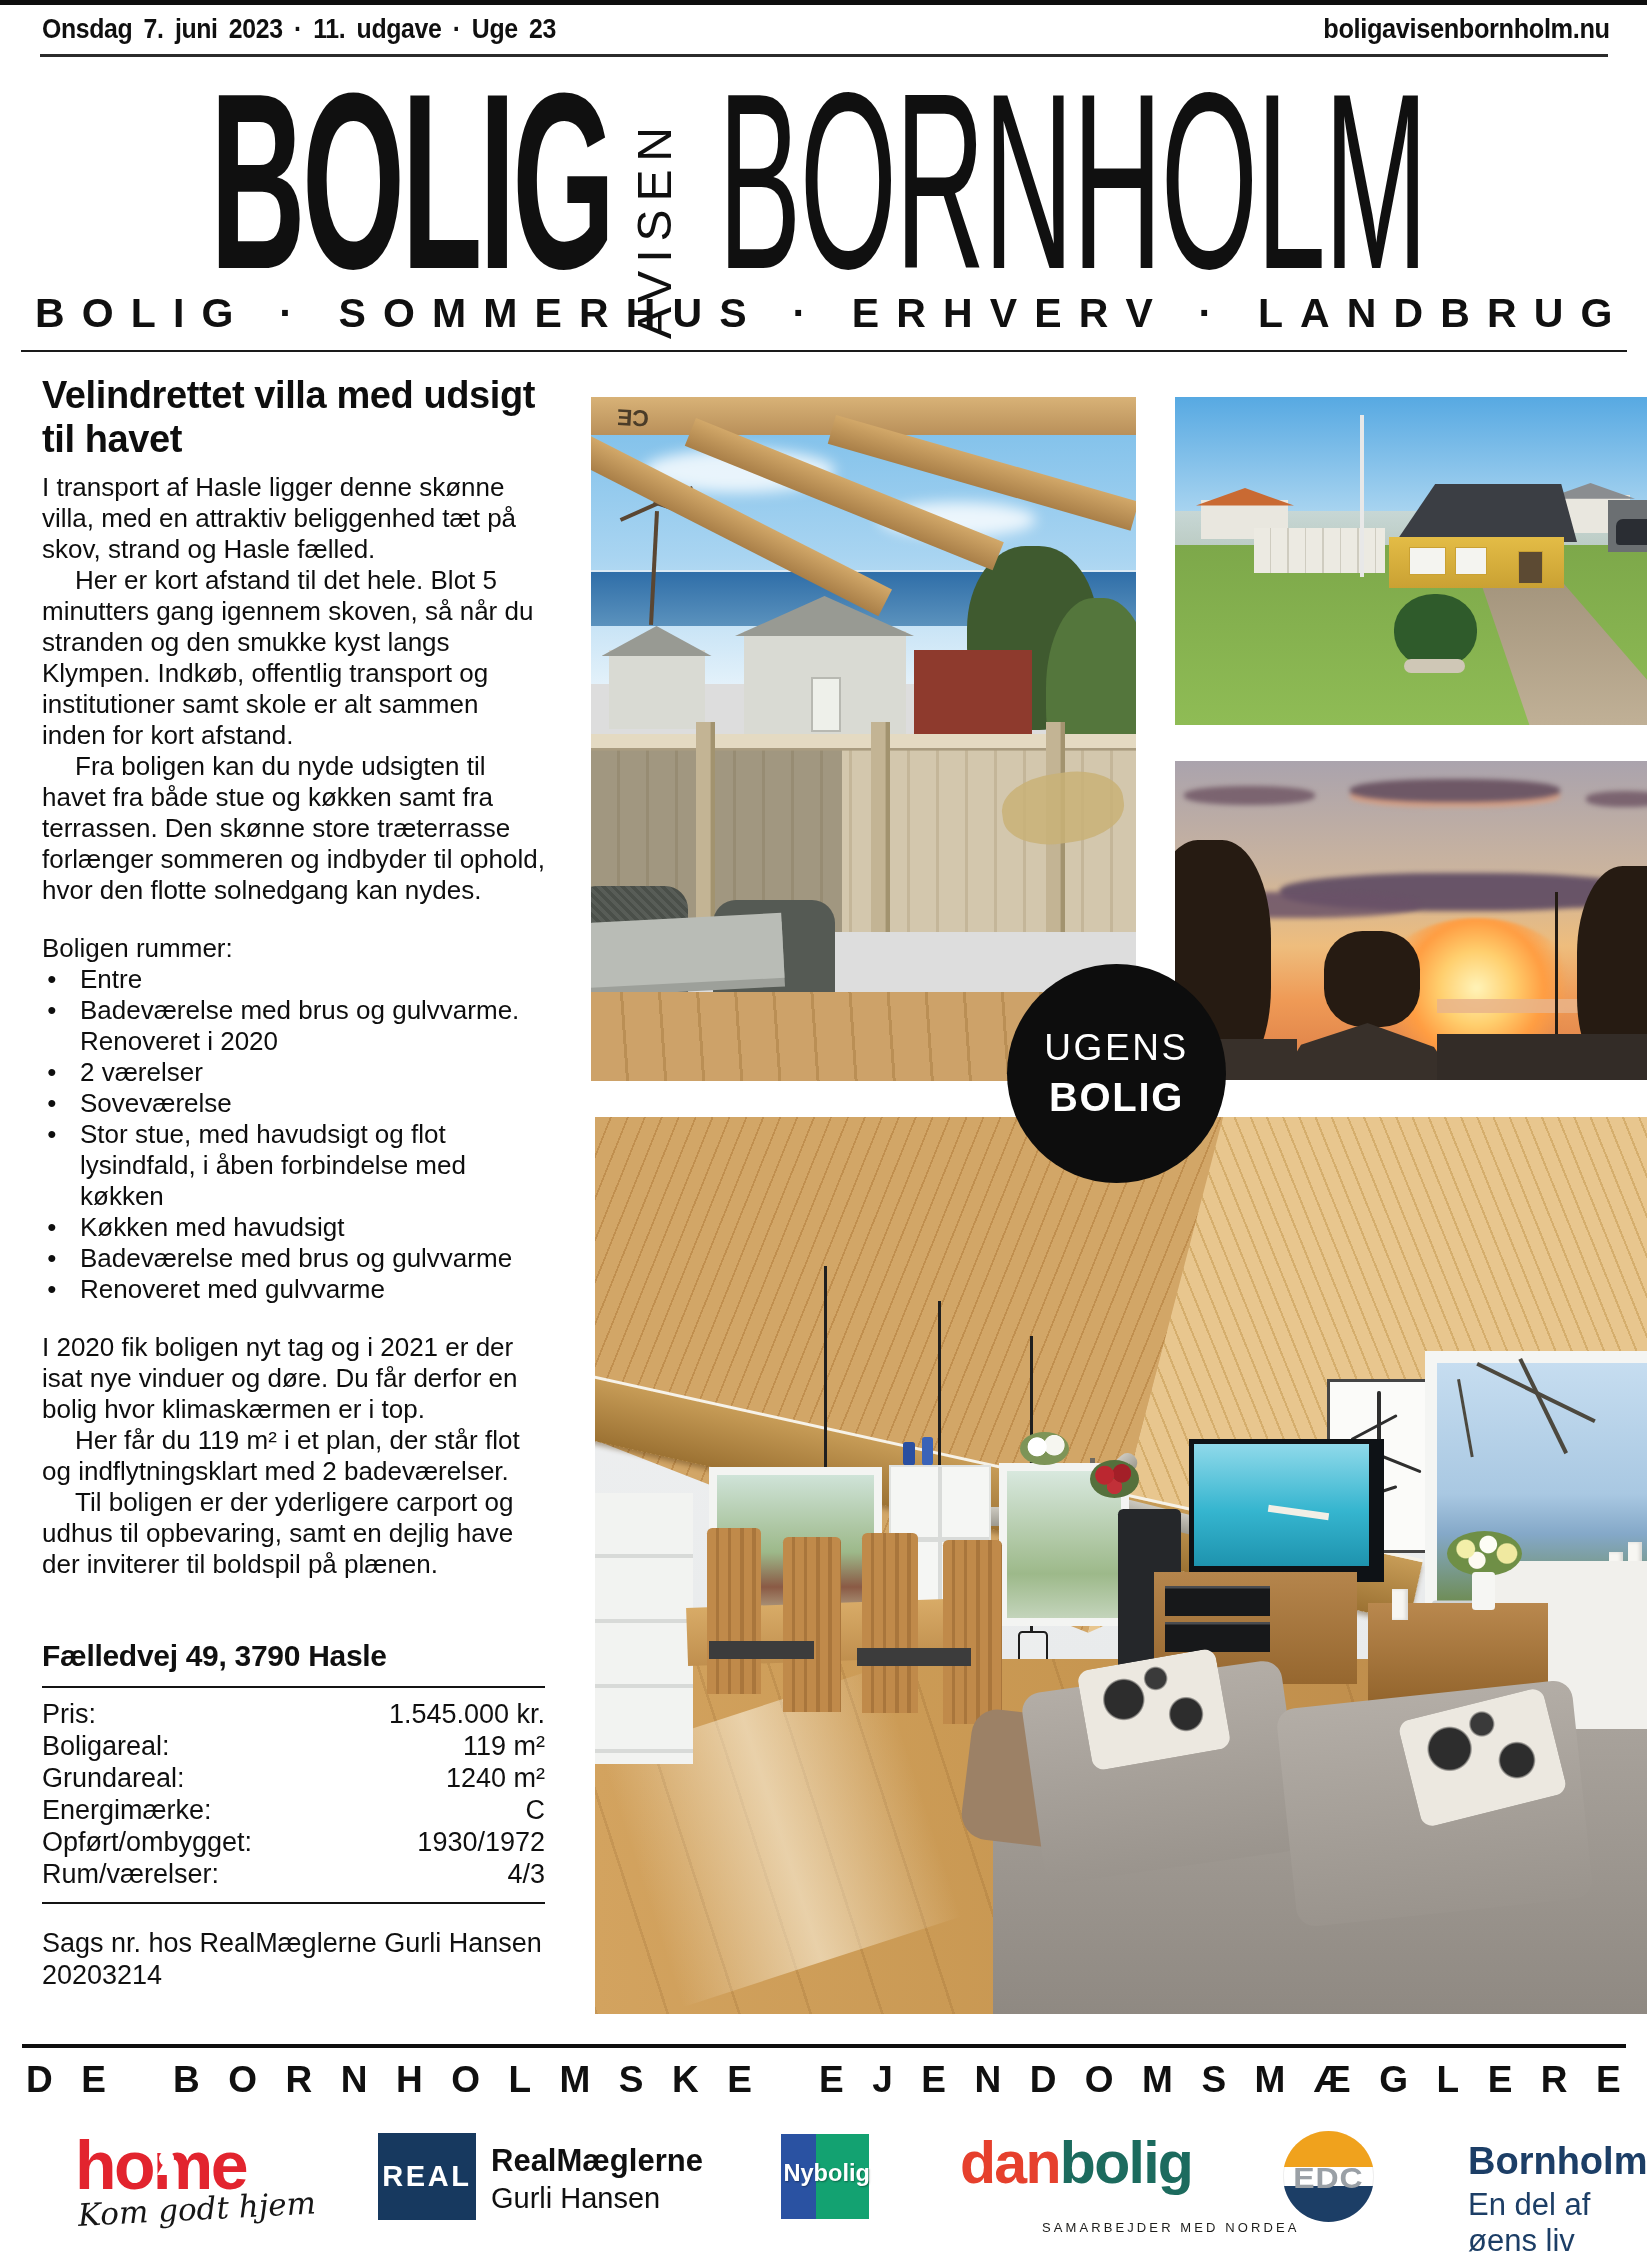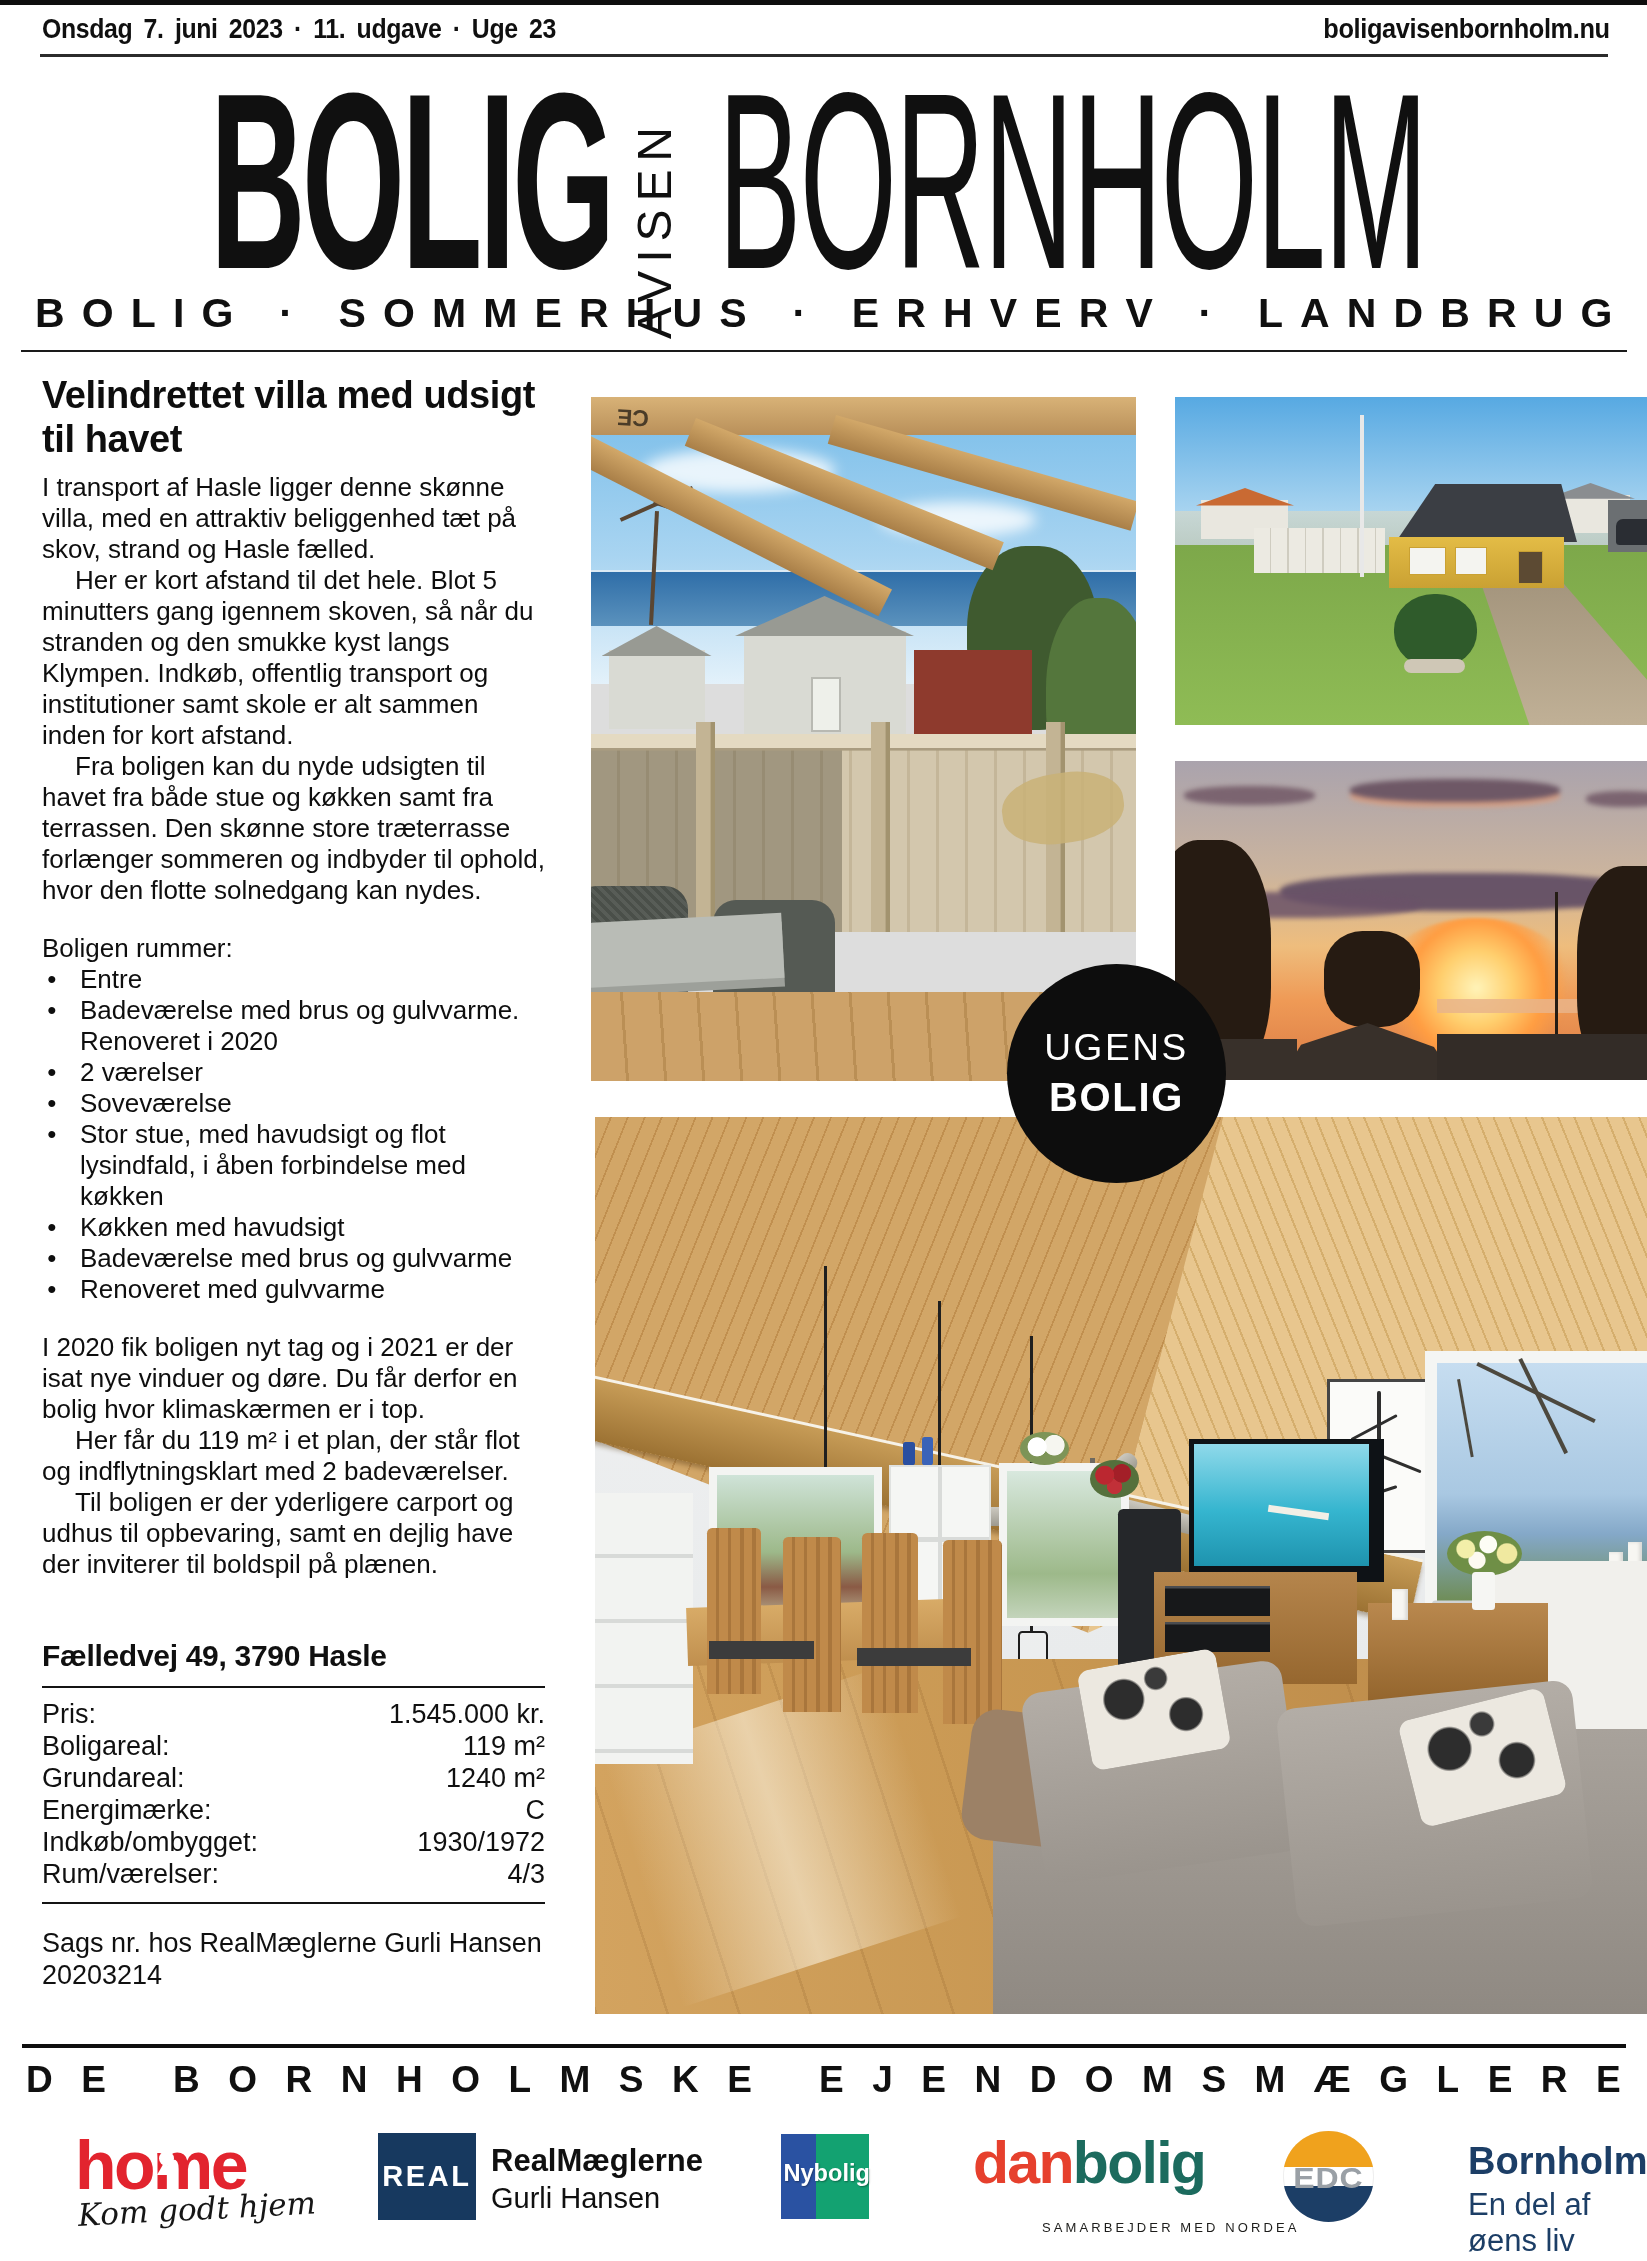--- a/index.html
+++ b/index.html
@@ -299,21 +299,21 @@
     </div>
     <div class="frow">
       <span>Grundareal:</span>
       <span>1240 m²</span>
     </div>
     <div class="frow">
       <span>Energimærke:</span>
       <span>C</span>
     </div>
     <div class="frow">
-      <span>Indkøb/ombygget:</span>
+      <span>Opført/ombygget:</span>
       <span>1930/1972</span>
     </div>
     <div class="frow">
       <span>Rum/værelser:</span>
       <span>4/3</span>
     </div>
     <div class="facts-rule2"></div>
     <div class="case">
       <div>Sags nr. hos RealMæglerne Gurli Hansen</div>
       <div>20203214</div>
@@ -522,21 +522,21 @@
   <div class="abs lg-real-1">RealMæglerne</div>
   <div class="abs lg-real-2">Gurli Hansen</div>
 
   <div class="abs lg-nybox">
     <div class="sh ny-l" style="background: rgb(42, 82, 162);"></div>
     <div class="sh ny-r" style="background: rgb(19, 162, 113);"></div>
     <div class="sh ny-t">Nybolig</div>
   </div>
 
   <div class="abs lg-danbolig">
-    <span style="color: rgb(230, 64, 45); margin-left: 13px;">dan</span><span style="color: rgb(28, 107, 94);">bolig</span>
+    <span style="color: rgb(230, 64, 45);">dan</span><span style="color: rgb(28, 107, 94);">bolig</span>
   </div>
   <div class="abs lg-dan-sub">SAMARBEJDER MED NORDEA</div>
 
   <div class="abs lg-edc">
     <div class="sh edc-top" style="background: rgb(240, 162, 29);"></div>
     <div class="sh edc-bot" style="background: rgb(28, 62, 102);"></div>
     <div class="sh edc-txt" style="color: rgb(154, 160, 166);">EDC</div>
   </div>
   <div class="abs lg-edc-1" style="color: rgb(28, 62, 102);">BornholmerBo</div>
   <div class="abs lg-edc-2" style="color: rgb(28, 62, 102);">En del af øens liv</div>

